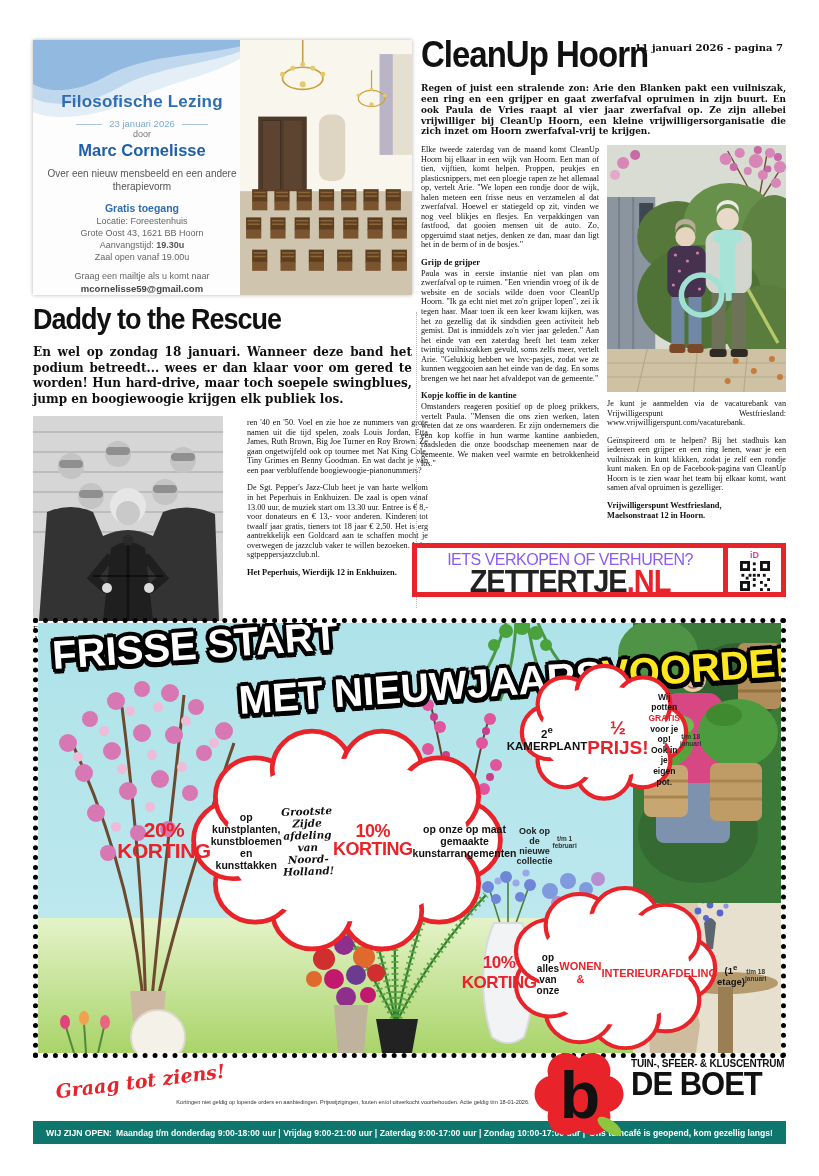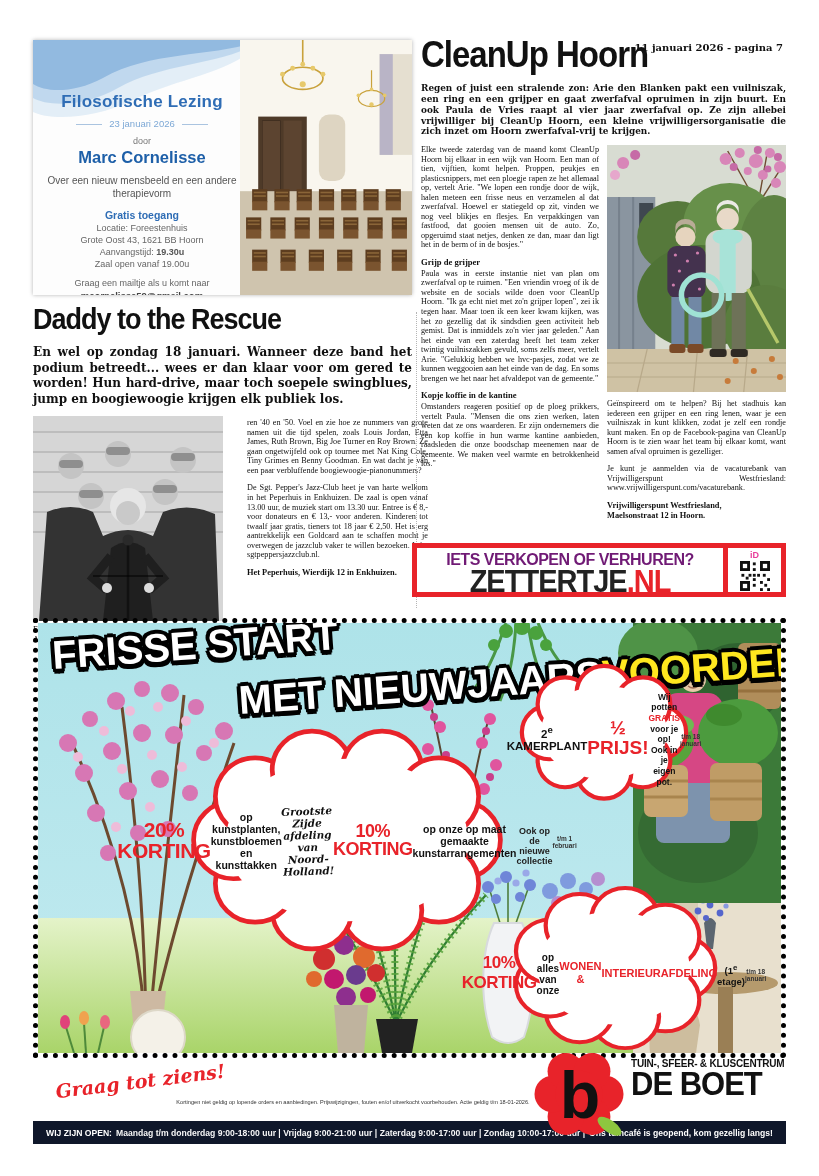--- a/index.html
+++ b/index.html
@@ -13,21 +13,21 @@
   
   .lezing { position:absolute; left:33px; top:40px; width:379px; height:255px; background:#fdfdfd;
             box-shadow:0 0 4px rgba(0,0,0,.3); overflow:hidden; }
   .lez-photo { position:absolute; right:0; top:0; width:172px; height:255px; }
   .lez-wave { position:absolute; left:0; top:0; width:230px; height:130px; }
   .lez-text { position:absolute; left:6px; top:8px; width:206px; text-align:center;
               font-family:"Liberation Sans", sans-serif; color:#444; }
   .lez-title { color:#2f6db5; font-weight:bold; font-size:17px; margin-top:44px; letter-spacing:.2px; }
   .lez-date  { color:#7ea9d6; font-size:9.5px; margin-top:6px; }
   .lez-date::before,.lez-date::after { content:""; display:inline-block; width:26px; border-top:1px solid #aac4e0; vertical-align:middle; margin:0 7px; }
-  .lez-door  { color:#777; font-size:9px; margin-top:7px; }
+  .lez-door  { color:#777; font-size:9px; }
   .lez-speaker { color:#1d5fa8; font-weight:bold; font-size:16.5px; margin-top:2px; }
   .lez-sub { font-size:10px; margin-top:8px; line-height:1.25; color:#555; }
   .lez-free { color:#2f6db5; font-weight:bold; font-size:10.5px; margin-top:9px; }
   .lez-line { font-size:9px; margin-top:2px; color:#666; }
   .lez-line b { color:#555; }
   .lez-rsvp { font-size:9px; margin-top:9px; color:#666; }
   .lez-email { font-size:9.5px; font-weight:bold; color:#444; margin-top:2px; }
 
   
   .headline { font-family:"Liberation Sans", sans-serif; font-weight:bold; letter-spacing:-1px;
@@ -54,21 +54,21 @@
   .cleanup-lead { font-size:8.9px; line-height:1.22; margin-top:7px; }
   .cu-cols { position:relative; margin-top:8px; height:414px; overflow:hidden; }
   .cu-left  { position:absolute; left:0; top:0; width:178px; }
   .cu-right { position:absolute; left:186px; top:0; width:179px; }
   .cu-photo { width:179px; height:247px; display:block; margin-bottom:7px; }
 
   
   .zettertje { position:absolute; left:412px; top:543px; width:374px; height:54px; border:5px solid #e8232a;
                display:flex; background:#fff; font-family:"Liberation Sans", sans-serif; cursor:pointer; }
   .zet-main { flex:1; text-align:center; padding-top:3px; }
-  .zet-line1 { font-weight:bold; font-size:16px; letter-spacing:-0.5px; color:#701a75; }
+  .zet-line1 { font-weight:normal; font-size:16px; letter-spacing:-0.5px; color:#8b5cf6; }
   .zet-brand { font-weight:bold; font-size:29px; letter-spacing:-1px; color:#222; line-height:.85; transform:scaleY(1.1); }
   .zet-tld { color:#e8232a; }
   .zet-qr { width:58px; border-left:5px solid #e8232a; display:flex; flex-direction:column; align-items:center; justify-content:center; gap:1px; }
   .zet-qr-logo { font-size:9px; font-weight:bold; color:#111; }
   .zet-qr-logo b { color:#e83e9a; }
 
   
   .boet { position:absolute; left:33px; top:618px; width:753px; height:526px; font-family:"Liberation Sans", sans-serif; }
   .boet-box { position:absolute; left:0; top:0; width:753px; height:440px; border:5px dotted #000; overflow:hidden; }
   .boet-bg { position:absolute; left:0; top:0; width:743px; height:430px; }
@@ -103,21 +103,21 @@
   .boet-goodbye { position:absolute; left:22px; top:452px; font-family:"DejaVu Serif", serif; font-style:italic; font-weight:bold;
                   font-size:19px; color:#e8232a; transform:rotate(-7deg); }
   .boet-address { position:absolute; left:120px; top:464px; width:400px; text-align:right; font-weight:bold; font-size:10.5px; color:#111; white-space:nowrap;margin-top:43px; }
   .boet-website { color:#e8232a; cursor:pointer; }
   .boet-fineprint { position:absolute; left:120px; top:481px; width:400px; text-align:center; font-size:5.6px; color:#333; white-space:nowrap; }
   .boet-logo { position:absolute; left:498px; top:428px; display:flex; align-items:flex-start; z-index:3; }
   .boet-logo-flower { width:96px; height:96px; }
   .boet-logo-text { margin-left:4px; padding-top:12px; }
   .boet-logo-tag { font-size:10px; font-weight:bold; color:#111; letter-spacing:-0.2px; white-space:nowrap; }
   .boet-logo-name { font-size:31px; font-weight:bold; color:#111; letter-spacing:-1px; line-height:.95; transform:scaleY(1.05); transform-origin:left top; }
-  .hours-bar { position:absolute; left:0; top:503px; width:753px; height:23px; background:#0f172a; color:#fff;
+  .hours-bar { position:absolute; left:0; top:503px; width:753px; height:23px; background:#0f766e; color:#fff;
                display:flex; align-items:center; justify-content:center; font-size:8.6px; white-space:nowrap; z-index:2; }
   .hours-bar .lbl { font-weight:bold; margin-right:4px; }
   .hours-bar .hrs { font-weight:bold; opacity:.96; margin-right:4px; }
   .hours-bar .note { font-weight:bold; }
 </style>
 </head>
 <body>
 
 <div id="page">
 
@@ -339,22 +339,22 @@
               <circle cx="86" cy="132" r="1.6"></circle>
               <circle cx="66" cy="140" r="1.6"></circle>
               <circle cx="92" cy="144" r="1.6"></circle>
           </g>
           <rect x="64" y="152" width="13" height="48" fill="#7188a5"></rect>
           <rect x="81" y="152" width="13" height="48" fill="#7188a5"></rect>
           <rect x="62" y="199" width="16" height="9" rx="3" fill="#7a4a28"></rect>
           <rect x="80" y="199" width="16" height="9" rx="3" fill="#7a4a28"></rect>
           <circle cx="94" cy="150" r="20" fill="none" stroke="#9fe2d4" stroke-width="5.5"></circle>
         </svg>
+        <p>Je kunt je aanmelden via de vacaturebank van Vrijwilligerspunt Westfriesland: www.vrijwilligerspunt.com/vacaturebank.</p>
         <p>Geïnspireerd om te helpen? Bij het stadhuis kan iedereen een grijper en een ring lenen, waar je een vuilniszak in kunt klikken, zodat je zelf een rondje kunt maken. En op de Facebook-pagina van CleanUp Hoorn is te zien waar het team bij elkaar komt, want samen afval opruimen is gezelliger.</p>
-        <p>Je kunt je aanmelden via de vacaturebank van Vrijwilligerspunt Westfriesland: www.vrijwilligerspunt.com/vacaturebank.</p>
         <p class="boldline"><span>Vrijwilligerspunt Westfriesland,</span><br><span>Maelsonstraat 12 in Hoorn.</span></p>
       </div>
     </div>
   </section>
 
   <section class="zettertje">
     <div class="zet-main">
       <div class="zet-line1">IETS VERKOPEN OF VERHUREN?</div>
       <div class="zet-brand"><span>ZETTERTJE</span><span class="zet-tld">.NL</span></div>
     </div>

